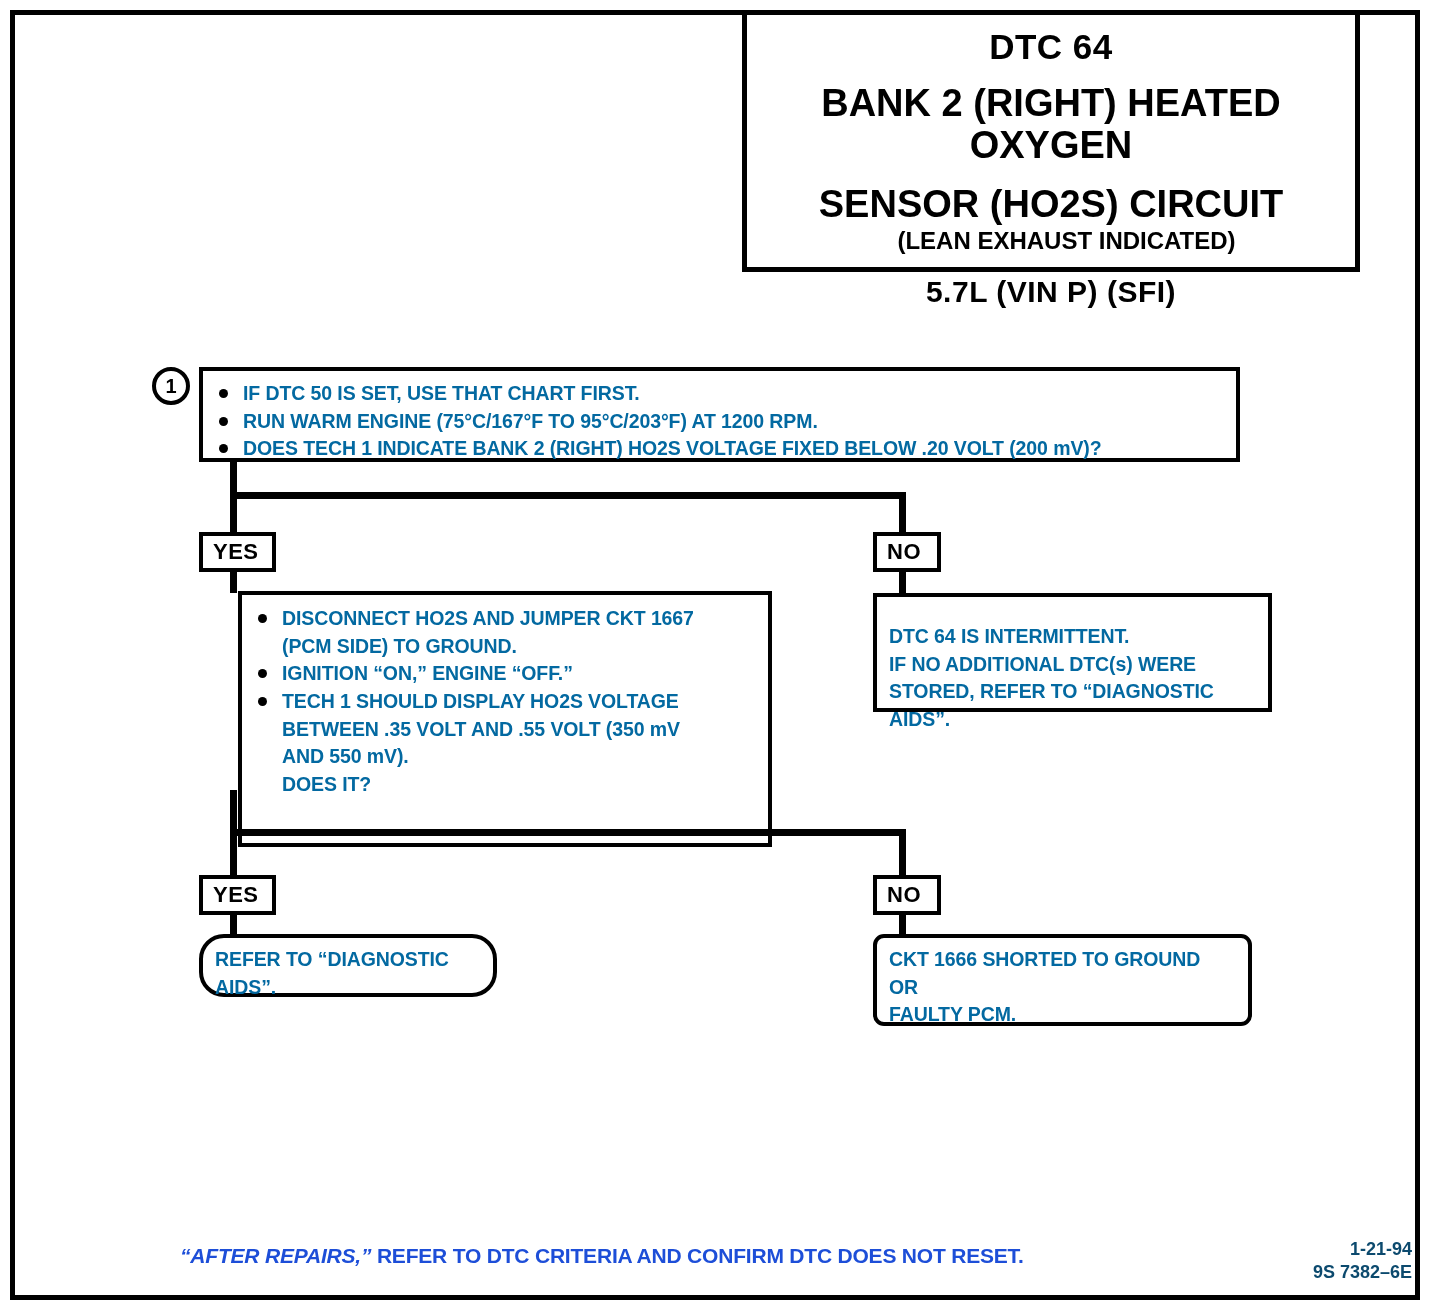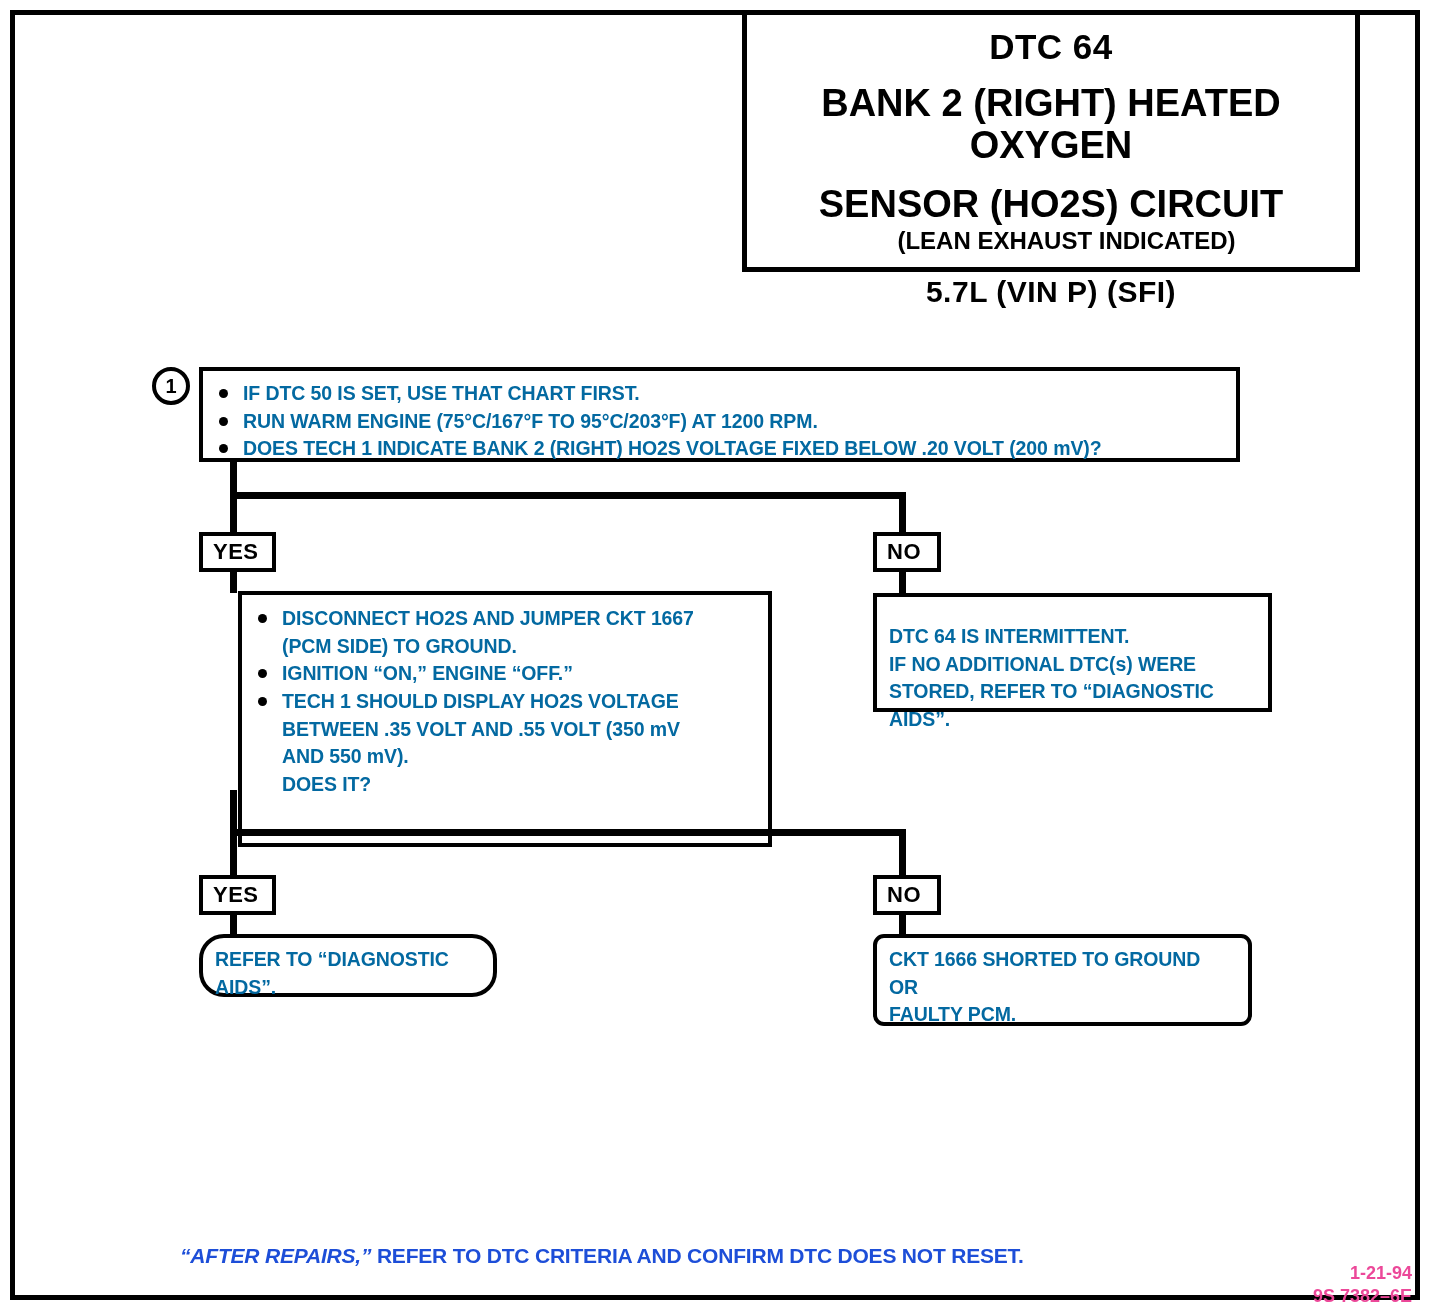--- a/index.html
+++ b/index.html
@@ -162,22 +162,21 @@
     font-style: italic;
   }
   #doc-code {
     position: absolute;
     right: 28px;
     top: 1238px;
     text-align: right;
     font-size: 18px;
     font-weight: bold;
     line-height: 1.25;
-    color: #ec4899;
-    margin-top: 24px;
+    color: #0c4a6e;
   }
 </style>
 </head>
 <body>
 
 <div id="page">
 
   <div id="page-border"></div>
 
   <div id="title-block">

